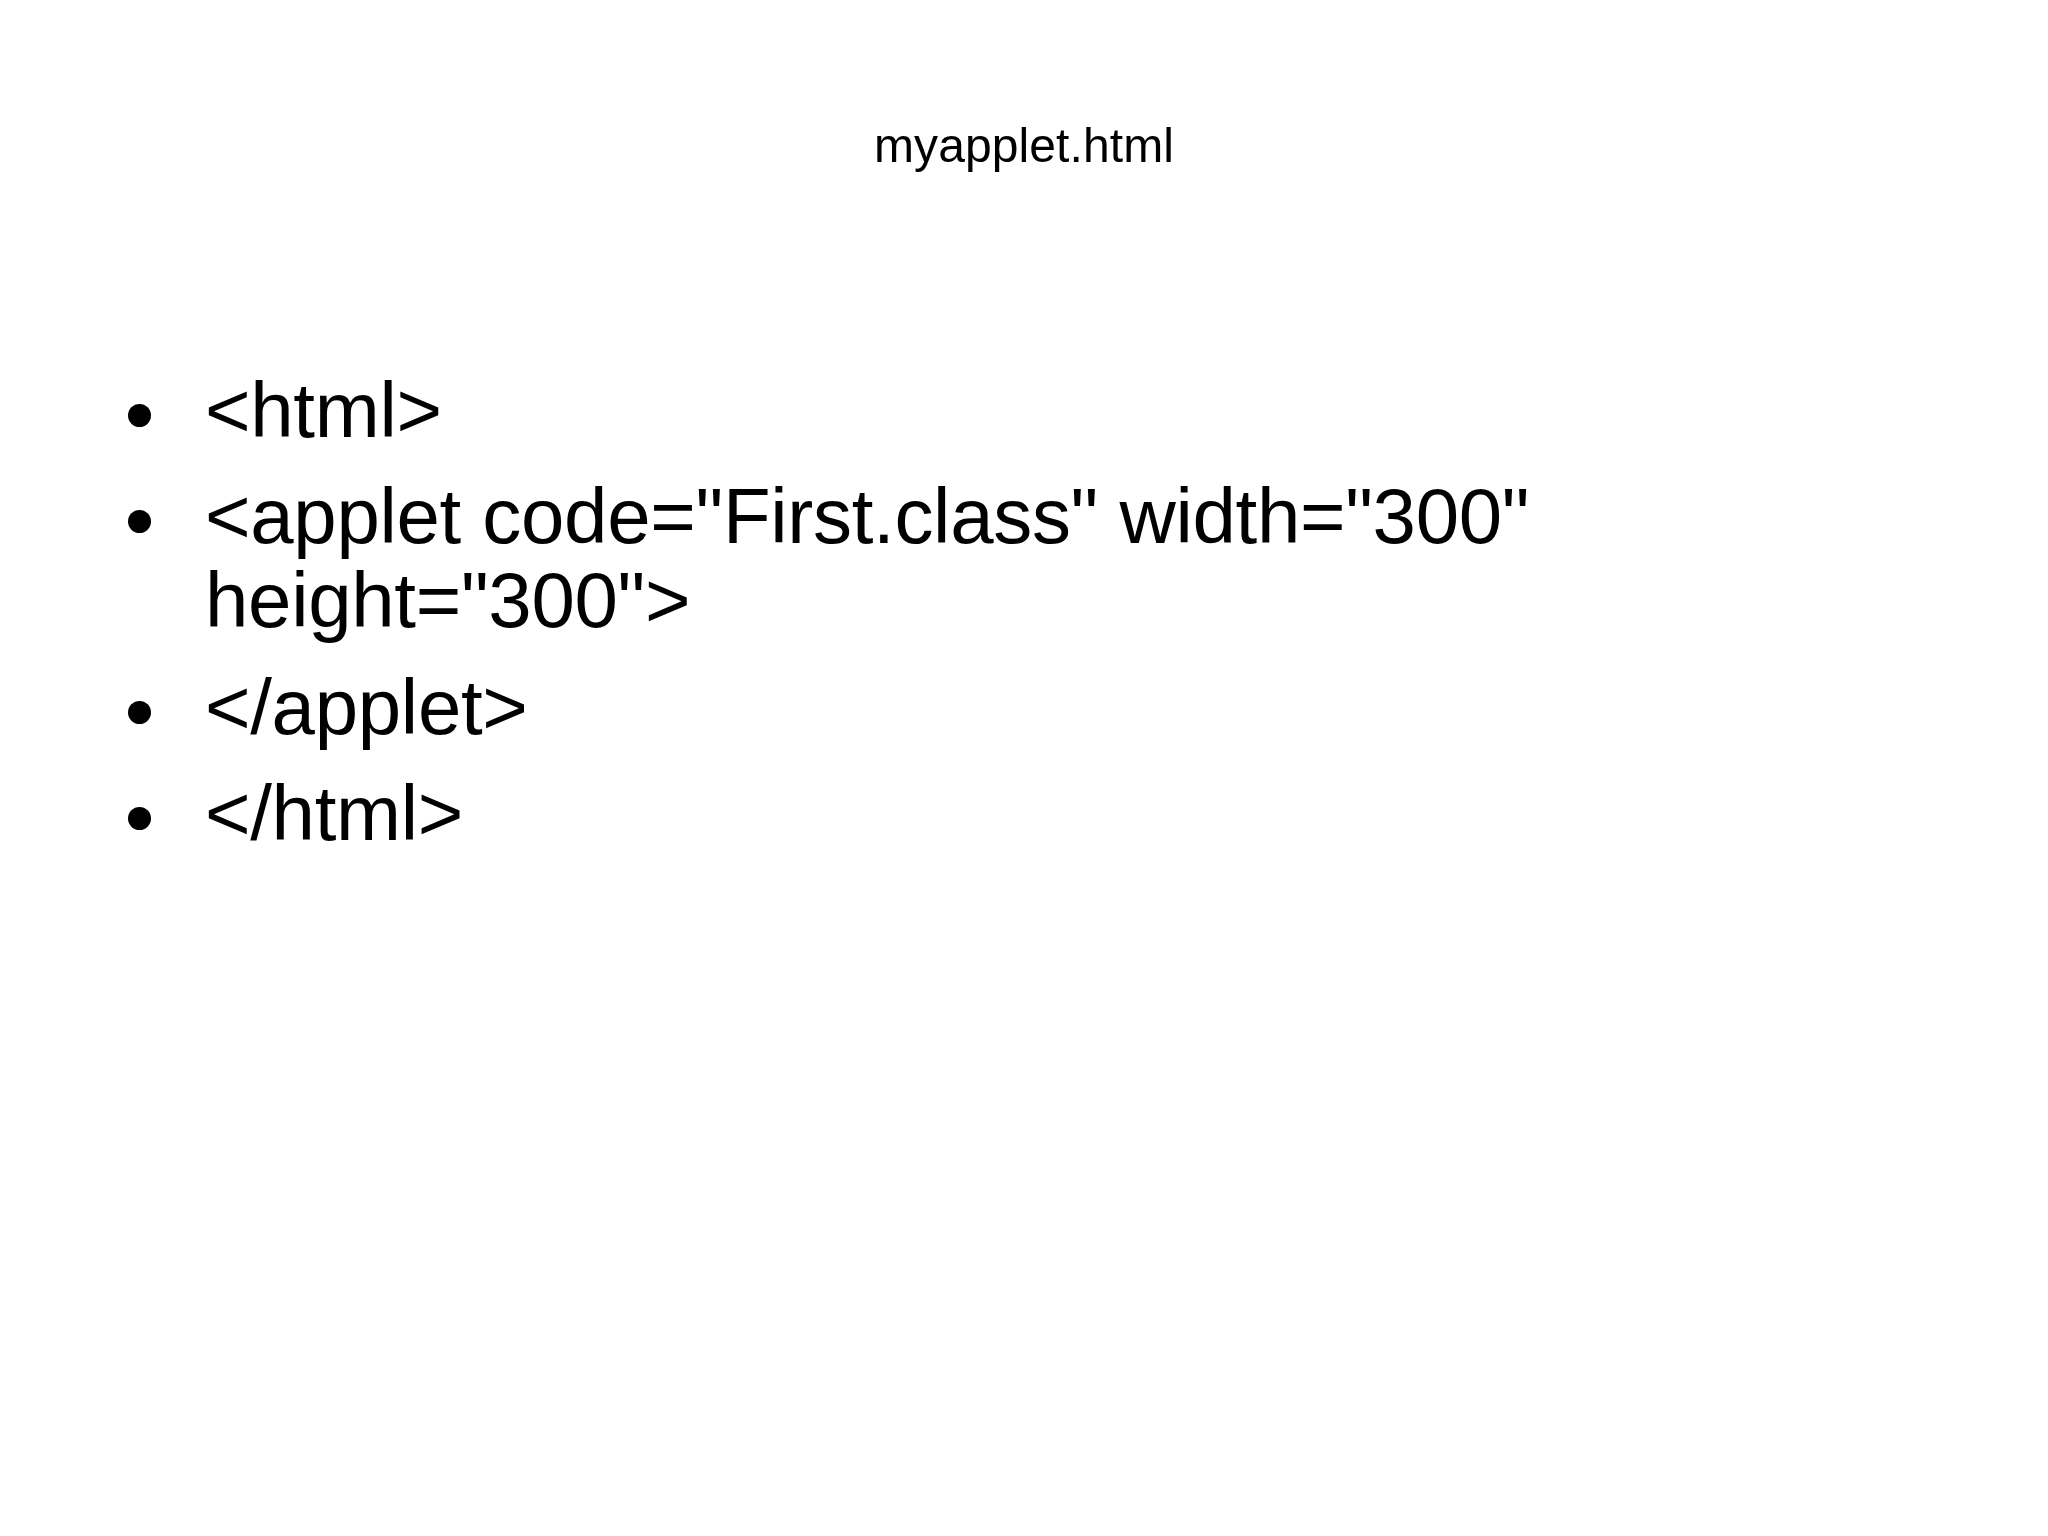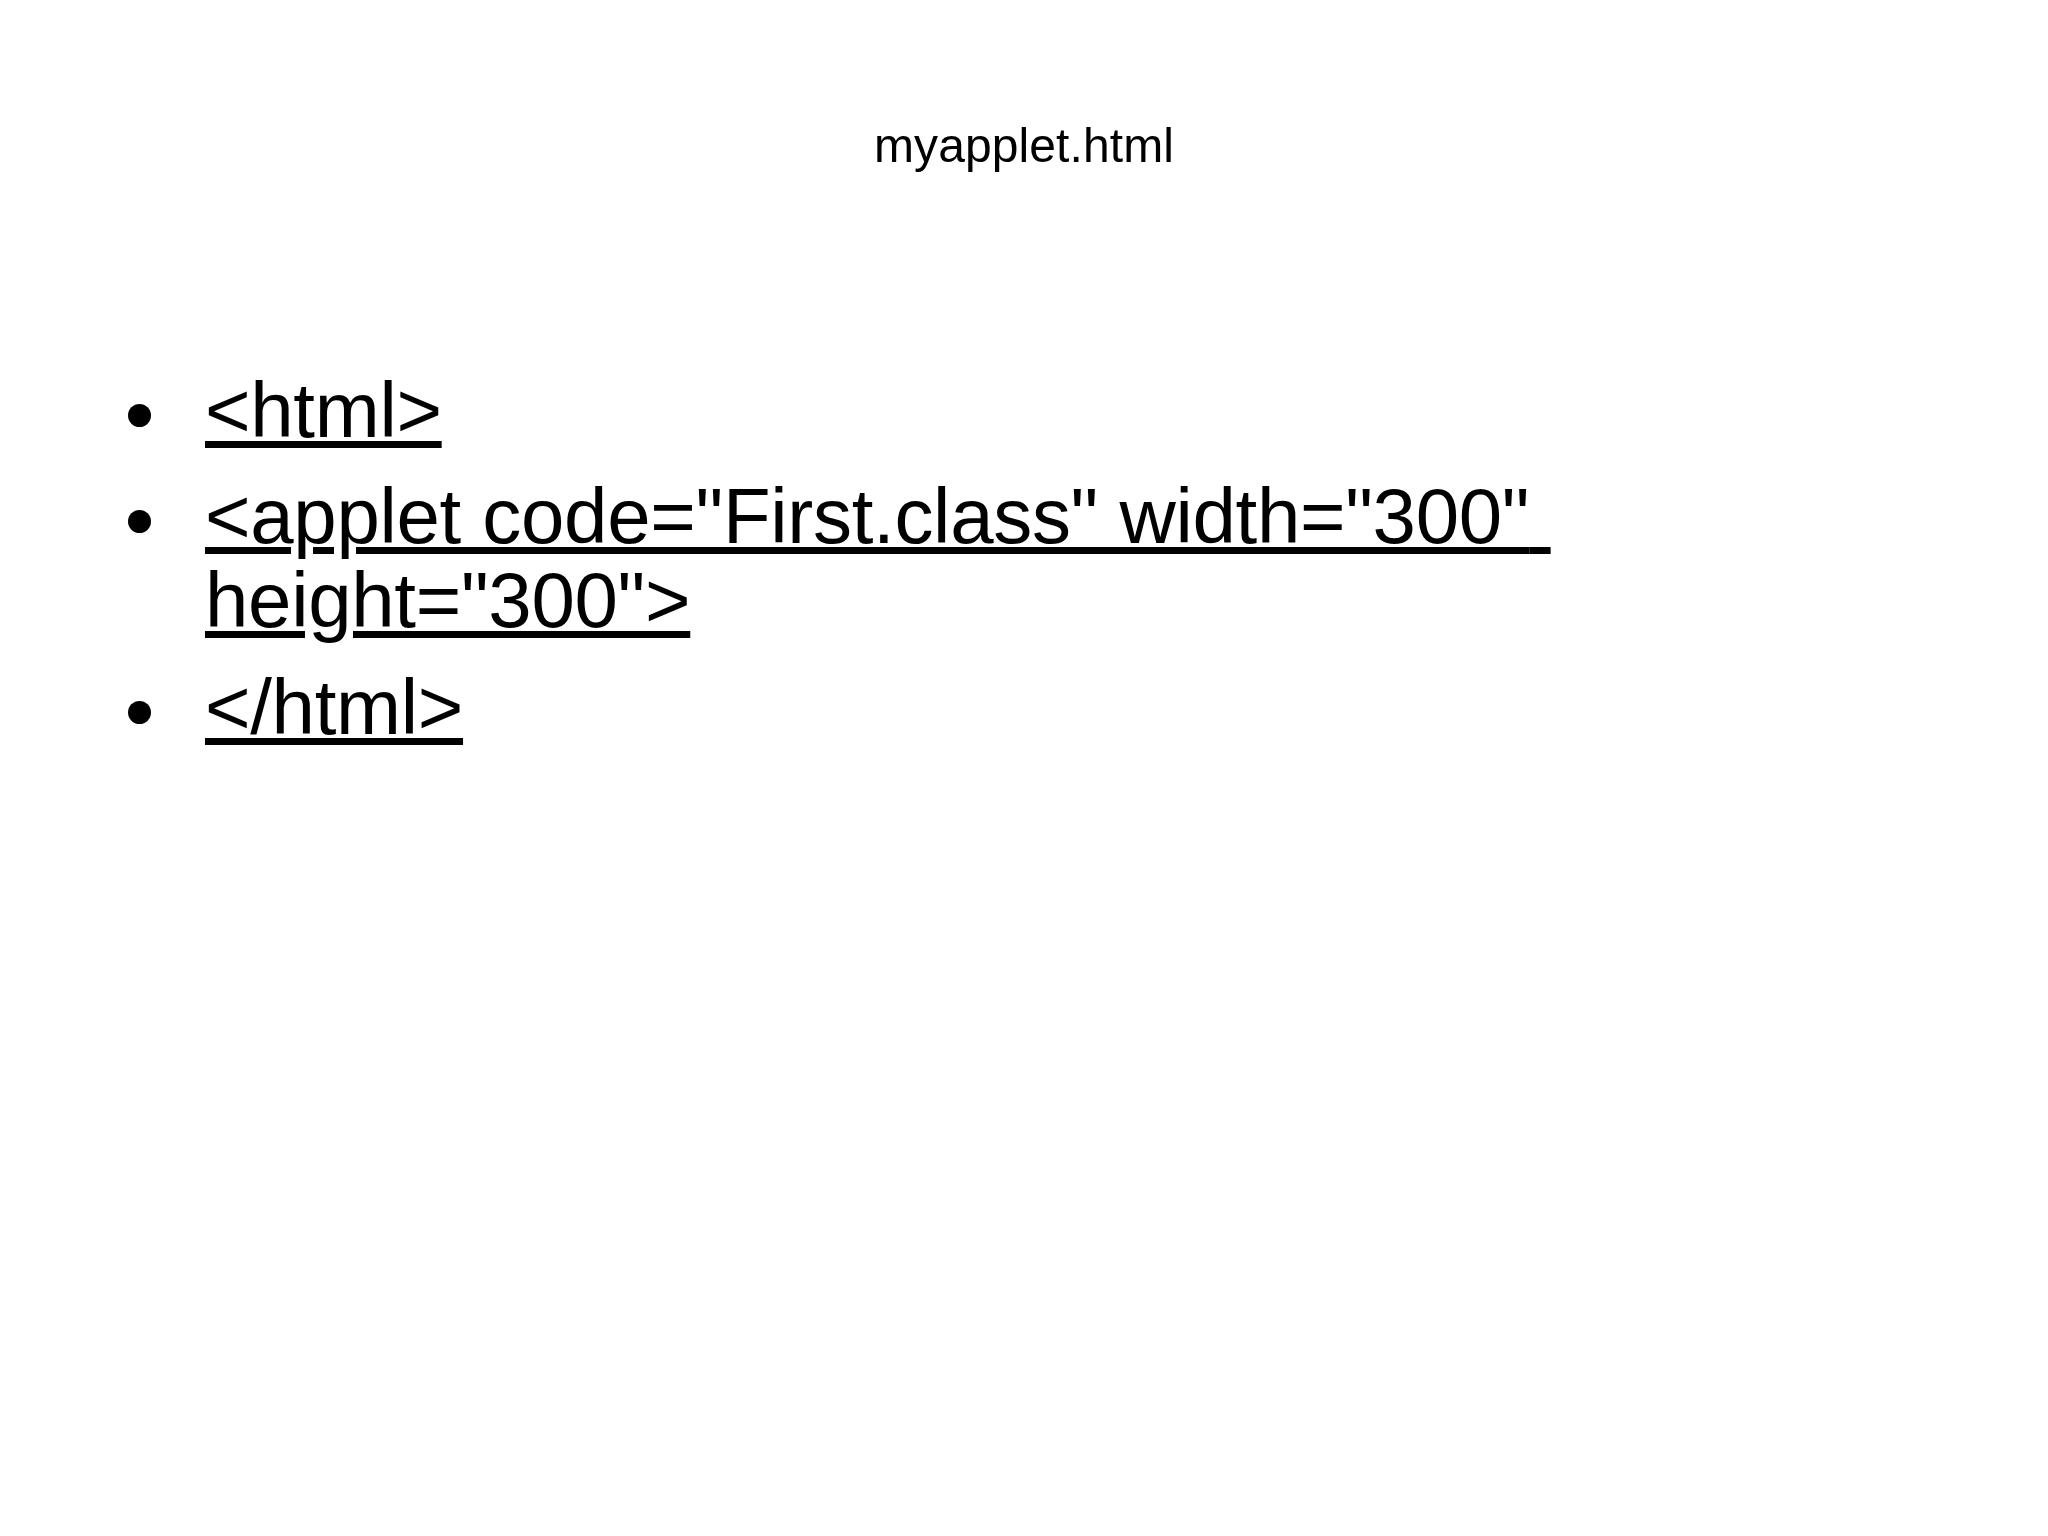--- a/index.html
+++ b/index.html
@@ -38,21 +38,20 @@
 
   
   .body-list {
     position: absolute;
     left: 120px;
     top: 368px;
     width: 1860px;
     list-style: none;
     margin: 0;
     padding: 0;
-    text-decoration: underline;
   }
   .bullet-item {
     position: relative;
     padding-left: 85px;
     margin: 0 0 22px 0;
     font-size: 78px;
     line-height: 1.08;
     font-weight: 400;
     color: #000000;
     letter-spacing: -0.3px;
@@ -94,20 +93,24 @@
       <span class="bullet-marker"></span>
       <span class="bullet-text">&lt;html&gt;</span>
     </li>
 
 
     <li class="bullet-item wrap">
       <span class="bullet-marker"></span>
       <span class="bullet-text">&lt;applet code="First.class" width="300" height="300"&gt;</span>
     </li>
 
+    <li class="bullet-item">
+      <span class="bullet-marker"></span>
+      <span class="bullet-text">&lt;/applet&gt;</span>
+    </li>
 
 
     <li class="bullet-item">
       <span class="bullet-marker"></span>
       <span class="bullet-text">&lt;/html&gt;</span>
     </li>
 
   </ul>
 
 </div>

